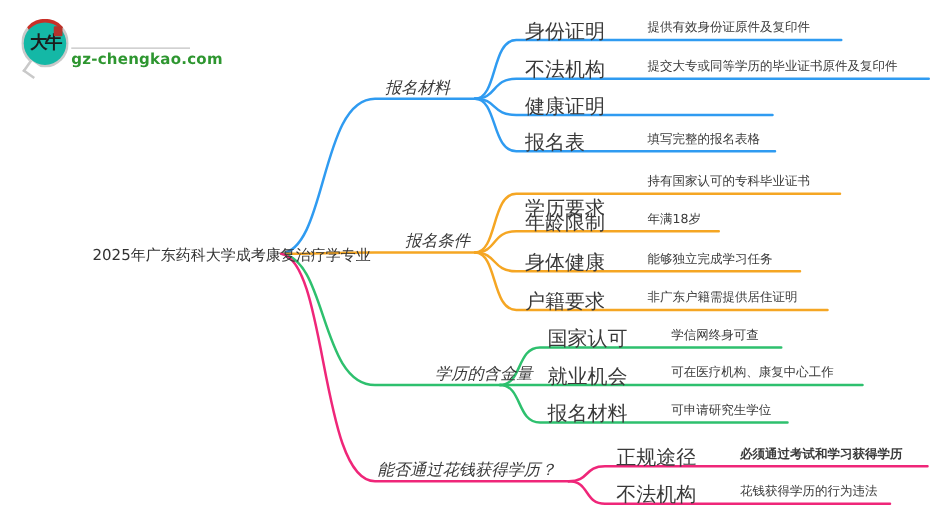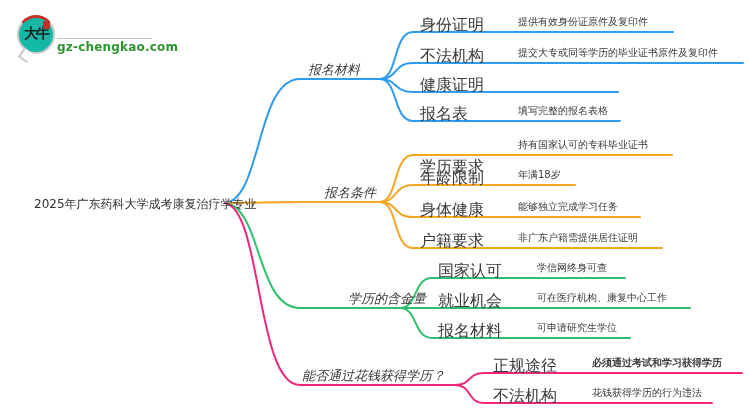--- a/index.html
+++ b/index.html
@@ -2,21 +2,21 @@
 <html><head>
 <meta charset="utf-8">
 <style>
   html,body{margin:0;padding:0;background:#fff;}
   #stage{
     position:relative;width:750px;height:410px;background:#ffffff;overflow:hidden;
     font-family:"DejaVu Sans","Liberation Sans",sans-serif;
   }
   #wires{position:absolute;left:0;top:0;width:750px;height:410px;}
   .txt{position:absolute;white-space:nowrap;color:#3b3b3b;}
-  .root-label{font-size:12px;color:#333;}
+  .root-label{font-size:12px;color:#333;margin-left:40px;}
   .branch-label{font-size:13px;color:#3a3a3a;font-style:italic;}
   .child-label{font-size:16px;color:#3a3a3a;}
   .leaf-value{font-size:10px;color:#3a3a3a;}
   
   .logo{position:absolute;left:14px;top:11px;width:200px;height:55px;}
   .logo-icon{position:absolute;left:3px;top:4px;width:34px;height:34px;background:#14b8a6;
     border:2px solid #c9c9c9;border-top:3px solid #c93028;border-radius:50%;}
   .logo-icon-text{position:absolute;left:0;top:7px;width:100%;text-align:center;
     font-size:14px;font-weight:bold;color:#1c1c1c;letter-spacing:-2px;}
   .logo-icon-seal{position:absolute;right:3px;top:3px;width:7px;height:8px;background:#b5342c;border-radius:1px;}

